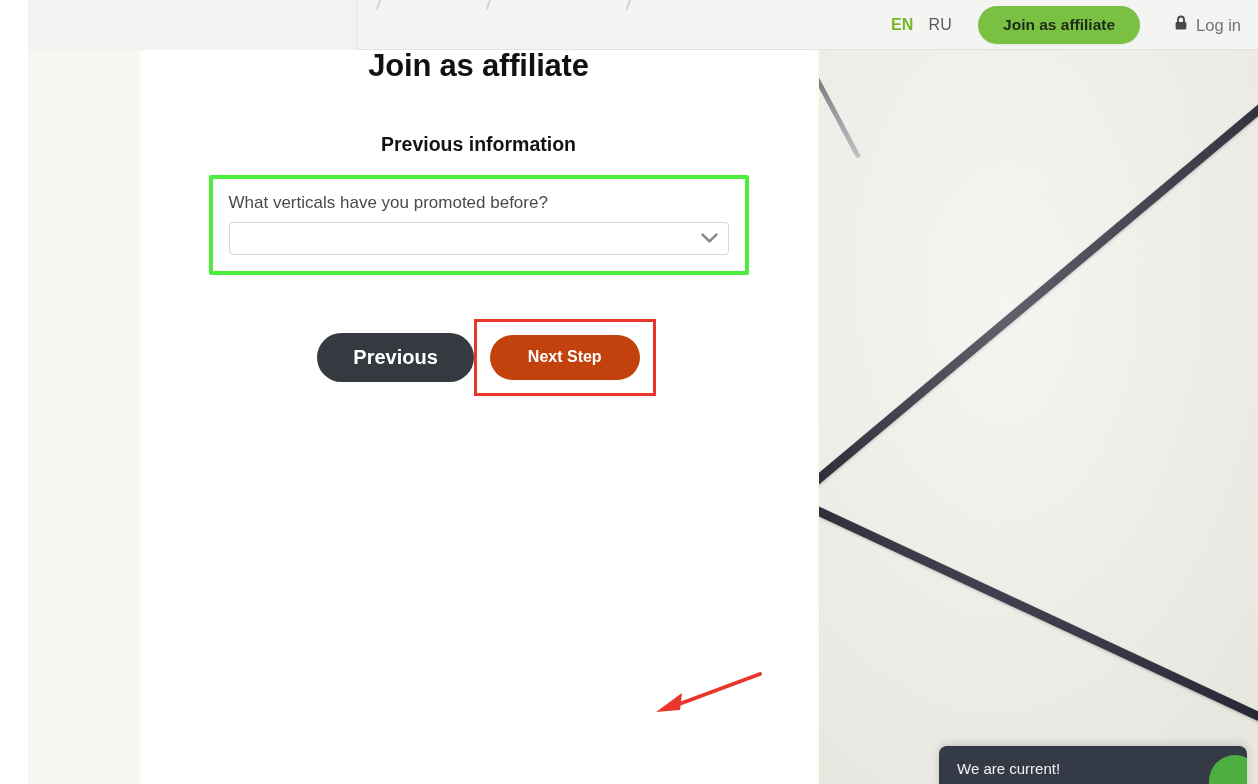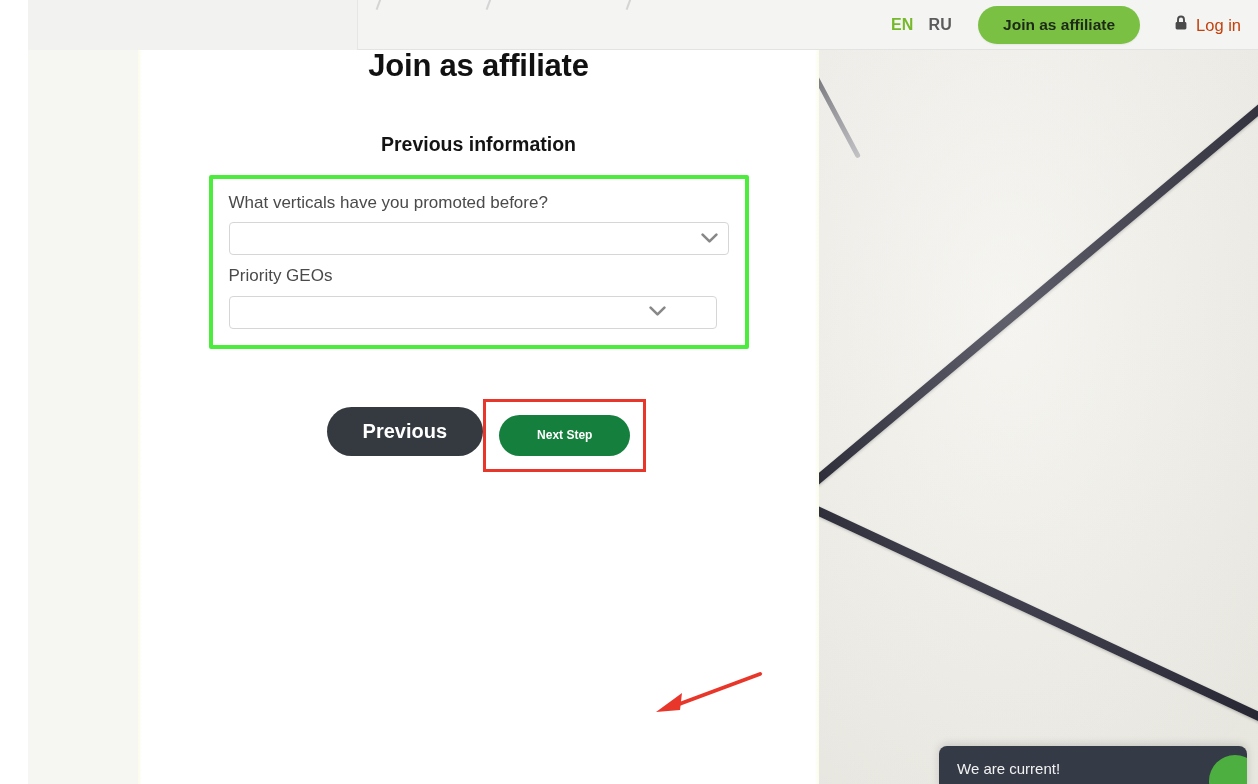--- a/index.html
+++ b/index.html
@@ -121,21 +121,21 @@
     gap: 0;
     padding-right: 45px;
   }
   .lang {
     font-size: 16px;
     font-weight: 700;
     letter-spacing: .2px;
     padding: 0 3px;
   }
   .lang.active { color: #76b82a; }
-  .lang.inactive { color: #5b5b5b; font-weight: 700; }
+  .lang.inactive { color: #5b5b5b; font-weight: 400; }
   .lang-sep { width: 9px; }
 
   .btn-join {
     margin-left: 23px;
     background: #7ac143;
     color: #1d2a18;
     font-size: 15.5px;
     font-weight: 700;
     border: none;
     border-radius: 22px;
@@ -143,21 +143,21 @@
     cursor: pointer;
     line-height: 1;
     box-shadow: 0 1px 2px rgba(0,0,0,.06);
     white-space: nowrap;
   }
   .login {
     margin-left: 34px;
     display: flex;
     align-items: center;
     gap: 8px;
-    color: #c2410c;
+    color: #737373;
     font-size: 16.5px;
     cursor: pointer;
     white-space: nowrap;
   }
   .lock-icon { display: block; }
 
   
   .card {
     position: absolute;
     left: 110px;
@@ -284,41 +284,41 @@
     resize: vertical;
     outline: none;
   }
 
   
   .actions {
     position: relative;
     margin-top: 58px;
     display: flex;
     justify-content: center;
-    align-items: flex-end;
+    align-items: center;
     gap: 16px;
   }
   .btn-prev {
     background: #343a40;
     color: #ffffff;
     border: none;
     border-radius: 26px;
     font-size: 20px;
     font-weight: 700;
     padding: 14px 36px 15px;
     cursor: pointer;
     line-height: 1;
   }
   .next-wrap { position: relative; }
   .btn-next {
-    background: #15803d;
+    background: #c2410c;
     color: #ffffff;
     border: none;
     border-radius: 26px;
-    font-size: 12px;
+    font-size: 16px;
     font-weight: 700;
     padding: 14px 38px 15px;
     cursor: pointer;
     line-height: 1;
   }
   .annotation-box {
     position: absolute;
     left: -16px;
     top: -16px;
     right: -16px;
@@ -428,33 +428,20 @@
             </select>
             <span class="chevron">
               <svg width="17" height="11" viewBox="0 0 17 11" aria-hidden="true">
                 <path d="M1.6 1.6 L8.5 8.4 L15.4 1.6" fill="none" stroke="#888888" stroke-width="2.6" stroke-linecap="round" stroke-linejoin="round"></path>
               </svg>
             </span>
           </div>
         </div>
 
 
-        <div class="field">
-          <label class="field-label">Priority GEOs</label>
-          <div class="select-wrap narrow">
-            <select class="form-select">
-              <option value=""></option>
-            </select>
-            <span class="chevron">
-              <svg width="17" height="11" viewBox="0 0 17 11" aria-hidden="true">
-                <path d="M1.6 1.6 L8.5 8.4 L15.4 1.6" fill="none" stroke="#888888" stroke-width="2.6" stroke-linecap="round" stroke-linejoin="round"></path>
-              </svg>
-            </span>
-          </div>
-        </div>
 
       </div>
 
       <div class="actions">
         <button class="btn-prev">Previous</button>
         <div class="next-wrap">
           <button class="btn-next">Next Step</button>
           <div class="annotation-box"></div>
         </div>
       </div>

